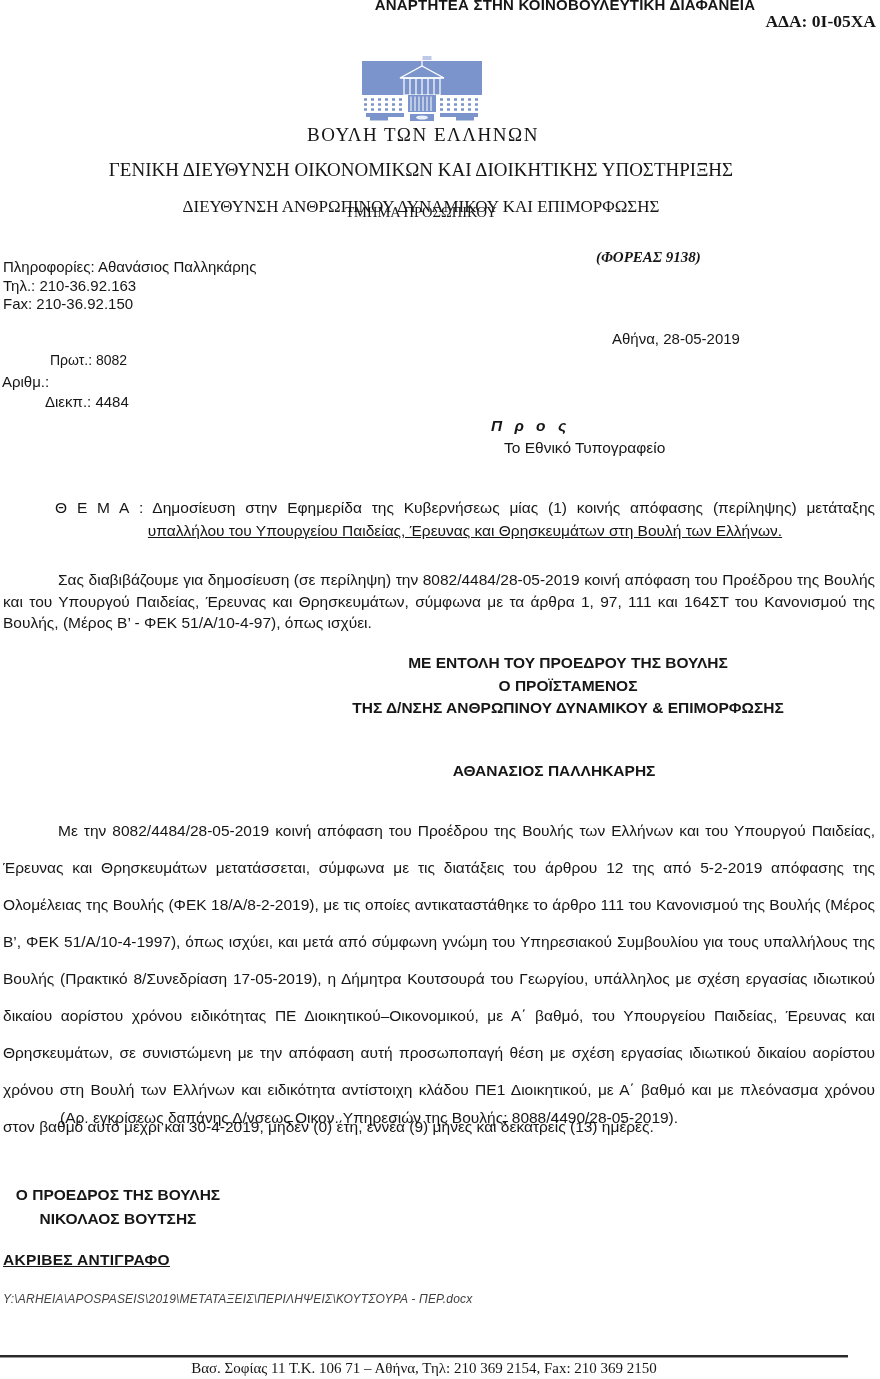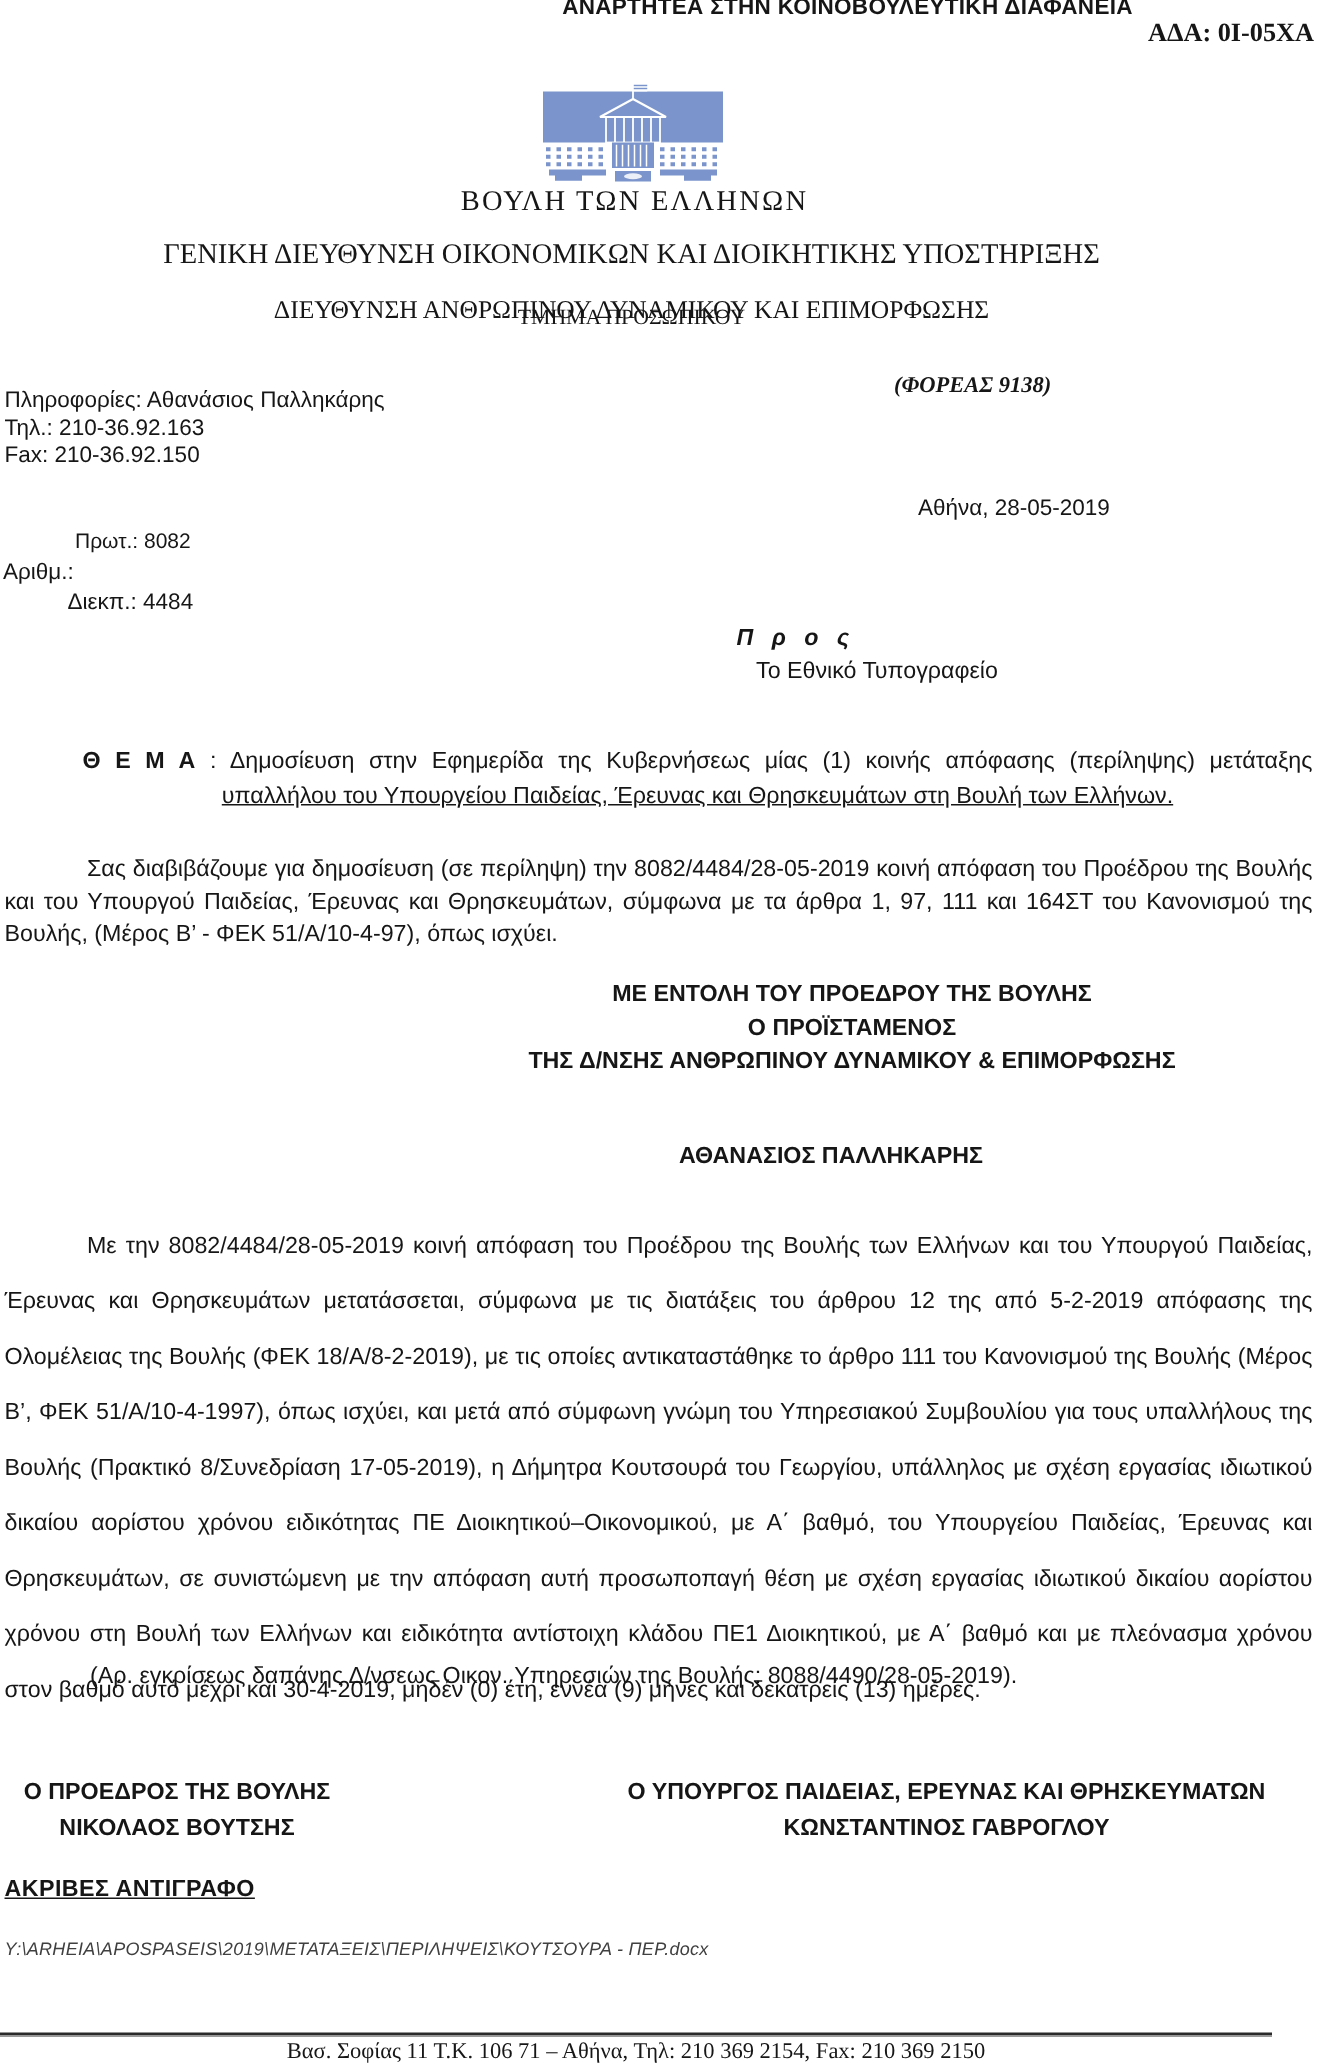--- a/index.html
+++ b/index.html
@@ -1,20 +1,20 @@
 <!DOCTYPE html>
 <html><head>
 <meta charset="utf-8">
 <style>
   html,body{margin:0;padding:0;background:#fff;}
   .page{position:relative;width:880px;height:1379px;background:#ffffff;overflow:hidden;
         font-family:"Liberation Sans",sans-serif;color:#161616;}
   .abs{position:absolute;}
   .serif{font-family:"Liberation Serif",serif;}
-  .bold{font-weight:bold;}
+  .bold{font-weight:normal;}
 
   .banner{top:-4px;left:230px;width:670px;text-align:center;font-weight:bold;font-size:15px;letter-spacing:.2px;}
   .ada{top:11px;right:4px;font-size:17.5px;font-weight:bold;}
   .logo{top:54px;left:358px;}
   .org-name{top:124px;left:290px;width:266px;text-align:center;font-size:19px;letter-spacing:1.5px;}
   .hdr{left:0;width:842px;text-align:center;}
   .hdr1{top:159px;font-size:19px;}
   .hdr2{top:182px;font-size:17px;margin-top:15px;}
   .hdr3{top:204px;font-size:14.5px;}
   .foreas{top:249px;left:596px;font-size:15px;font-weight:bold;font-style:italic;}
@@ -125,24 +125,20 @@
 
   <div class="abs signer">ΑΘΑΝΑΣΙΟΣ ΠΑΛΛΗΚΑΡΗΣ</div>
 
   <div class="abs para2">Με την 8082/4484/28-05-2019  κοινή απόφαση του Προέδρου της Βουλής των Ελλήνων και του Υπουργού Παιδείας, Έρευνας και Θρησκευμάτων μετατάσσεται, σύμφωνα με τις διατάξεις του άρθρου 12 της από 5-2-2019 απόφασης της Ολομέλειας της Βουλής (ΦΕΚ 18/Α/8-2-2019), με τις οποίες αντικαταστάθηκε το άρθρο 111 του Κανονισμού της Βουλής (Μέρος Β’, ΦΕΚ 51/Α/10-4-1997), όπως ισχύει,  και μετά από σύμφωνη γνώμη του Υπηρεσιακού Συμβουλίου για τους υπαλλήλους της Βουλής (Πρακτικό 8/Συνεδρίαση 17-05-2019), η Δήμητρα Κουτσουρά του Γεωργίου, υπάλληλος με σχέση εργασίας ιδιωτικού δικαίου αορίστου χρόνου ειδικότητας ΠΕ Διοικητικού–Οικονομικού, με Α΄ βαθμό, του Υπουργείου Παιδείας, Έρευνας και Θρησκευμάτων, σε συνιστώμενη με την απόφαση αυτή προσωποπαγή θέση με σχέση εργασίας ιδιωτικού δικαίου αορίστου χρόνου στη Βουλή των Ελλήνων και ειδικότητα αντίστοιχη κλάδου ΠΕ1 Διοικητικού, με Α΄ βαθμό και με πλεόνασμα χρόνου στον βαθμό αυτό μέχρι και 30-4-2019,  μηδέν (0) έτη,  εννέα (9) μήνες και δεκατρείς (13) ημέρες.</div>
   <div class="abs para3">(Αρ. εγκρίσεως δαπάνης Δ/νσεως Οικον. Υπηρεσιών της Βουλής: 8088/4490/28-05-2019).</div>
 
   <div class="abs sig-left">
     <div>Ο ΠΡΟΕΔΡΟΣ ΤΗΣ ΒΟΥΛΗΣ</div>
     <div>ΝΙΚΟΛΑΟΣ ΒΟΥΤΣΗΣ</div>
   </div>
-  <div class="abs sig-right">
-    <div>Ο ΥΠΟΥΡΓΟΣ ΠΑΙΔΕΙΑΣ, ΕΡΕΥΝΑΣ ΚΑΙ ΘΡΗΣΚΕΥΜΑΤΩΝ</div>
-    <div>ΚΩΝΣΤΑΝΤΙΝΟΣ ΓΑΒΡΟΓΛΟΥ</div>
-  </div>
 
   <div class="abs certified">ΑΚΡΙΒΕΣ ΑΝΤΙΓΡΑΦΟ</div>
   <div class="abs filepath">Y:\ARHEIA\APOSPASEIS\2019\ΜΕΤΑΤΑΞΕΙΣ\ΠΕΡΙΛΗΨΕΙΣ\ΚΟΥΤΣΟΥΡΑ - ΠΕΡ.docx</div>
 
   <div class="abs rule-dark"></div>
   <div class="abs rule-light"></div>
   <div class="abs address serif">Βασ. Σοφίας 11 Τ.Κ. 106 71 – Αθήνα, Τηλ: 210 369 2154, Fax: 210 369 2150</div>
 
 </div>
 

